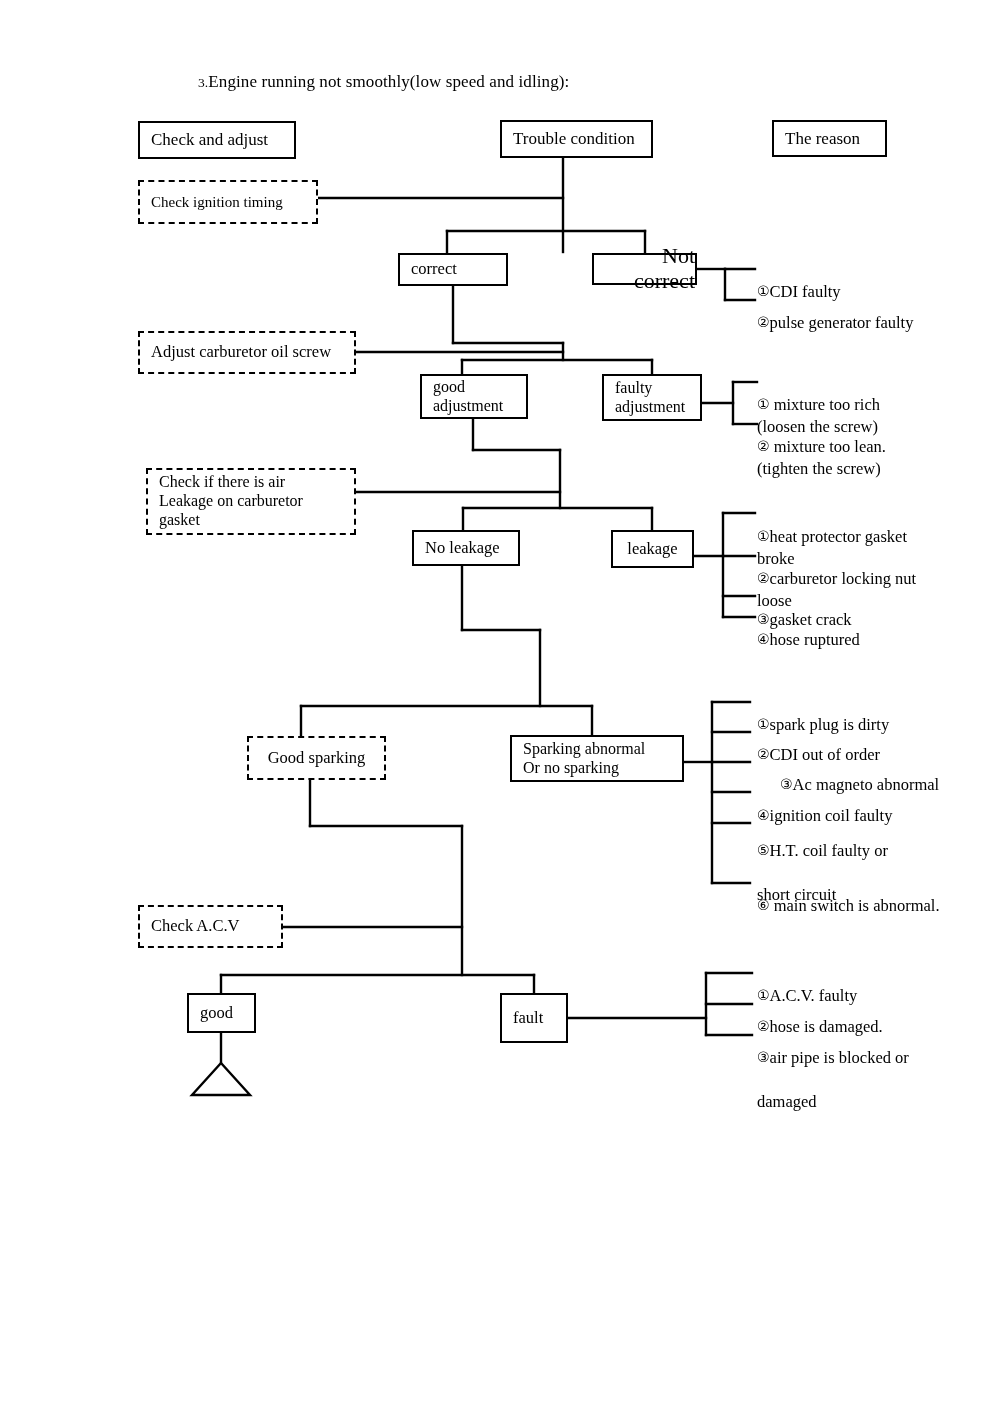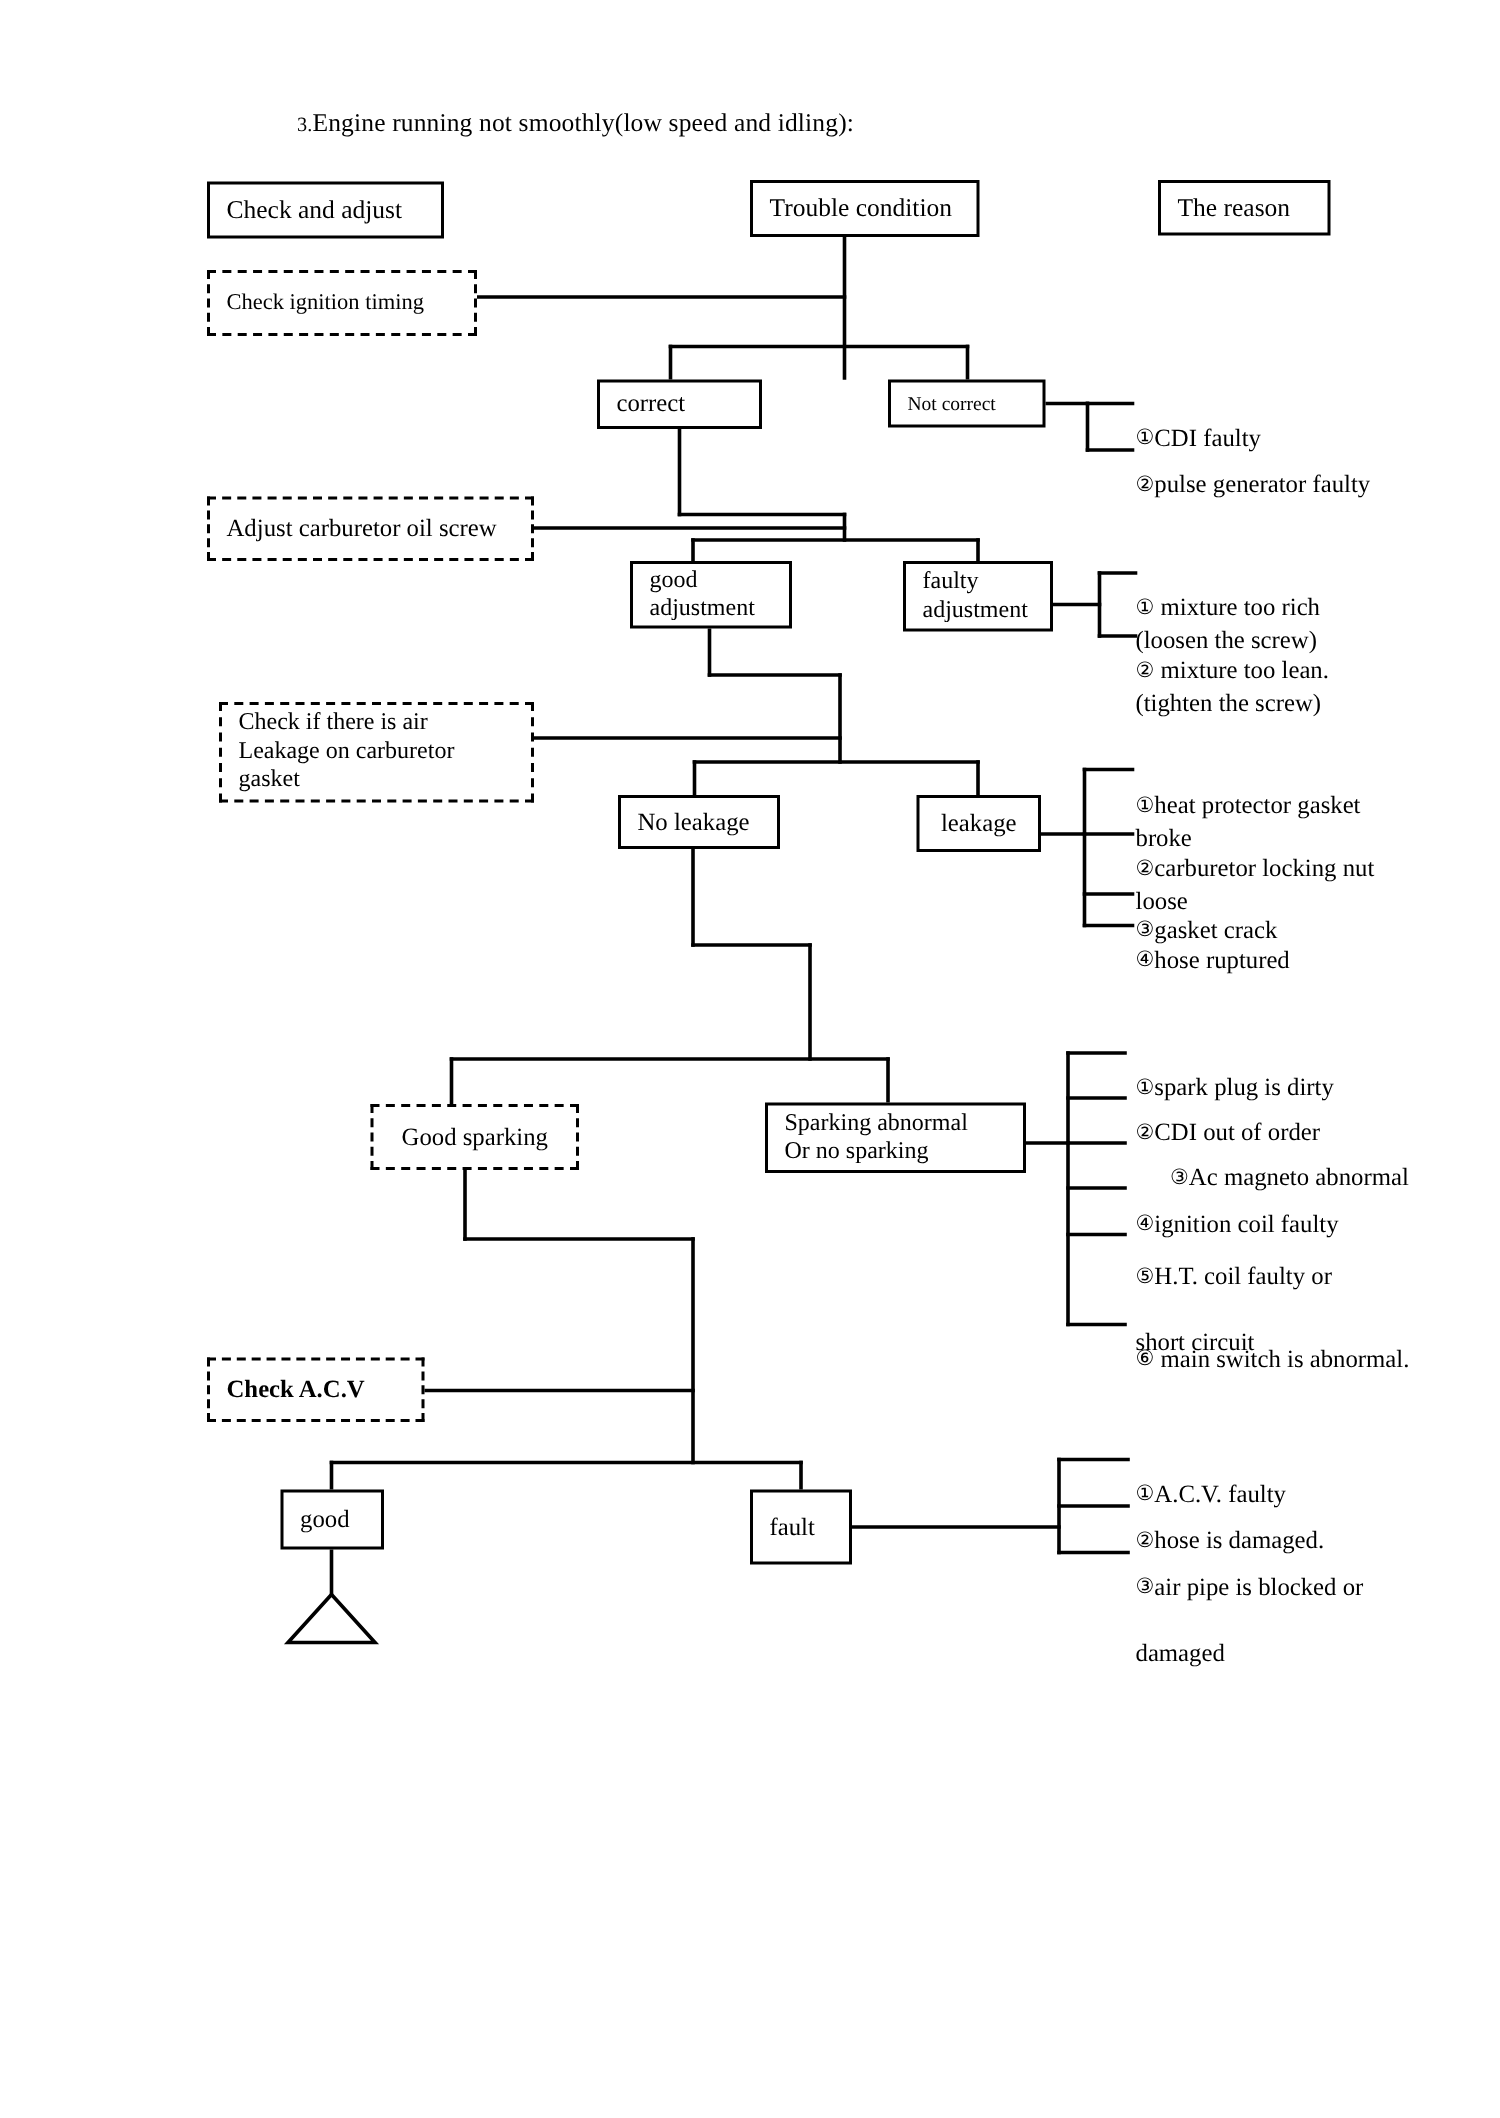--- a/index.html
+++ b/index.html
@@ -167,29 +167,29 @@
     <span class="txt" style="font-size:16.5px;">Adjust carburetor oil screw</span>
   </div>
   <div class="node dashed" style="left:146px; top:468px; width:210px; height:67px;">
     <span class="txt" style="font-size:16px; line-height:1.18;">Check if there is air
 Leakage on carburetor
 gasket</span>
   </div>
   <div class="node dashed center" style="left:247px; top:736px; width:139px; height:44px;">
     <span class="txt" style="font-size:16.5px;">Good sparking</span>
   </div>
-  <div class="node dashed" style="left:138px; top:905px; width:145px; height:43px;font-weight:bold;">
+  <div class="node dashed" style="left:138px; top:905px; width:145px; height:43px;">
     <span class="txt" style="font-size:16.5px;">Check   A.C.V</span>
   </div>
 
   <div class="node solid" style="left:398px; top:253px; width:110px; height:33px;">
     <span class="txt" style="font-size:16.5px;">correct</span>
   </div>
   <div class="node solid" style="left:592px; top:253px; width:105px; height:32px;">
-    <span class="txt" style="font-size:13px;">Not correct</span>
+    <span class="txt" style="font-size:22px;text-align:right;">Not correct</span>
   </div>
   <div class="node solid" style="left:420px; top:374px; width:108px; height:45px;">
     <span class="txt" style="font-size:16px;">good
 adjustment</span>
   </div>
   <div class="node solid" style="left:602px; top:374px; width:100px; height:47px;">
     <span class="txt" style="font-size:16px;">faulty
 adjustment</span>
   </div>
   <div class="node solid" style="left:412px; top:530px; width:108px; height:36px;">

